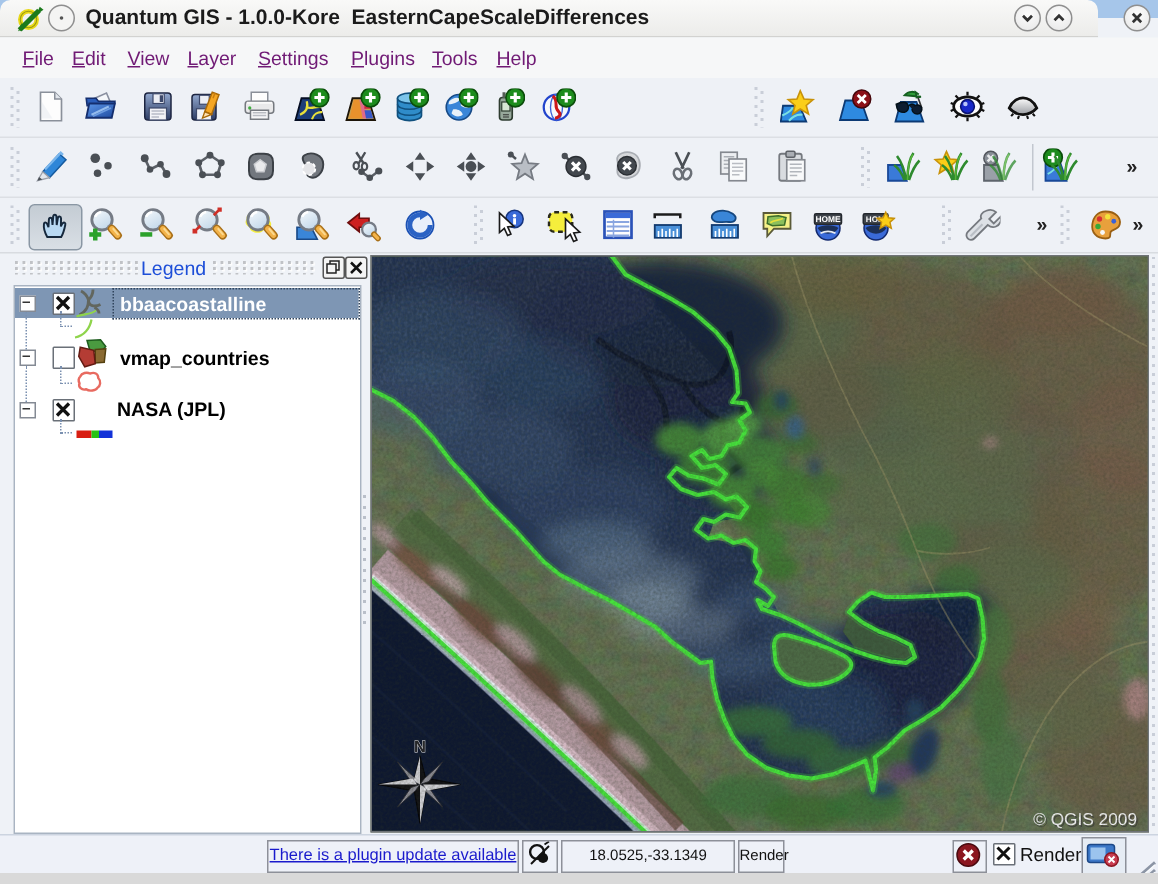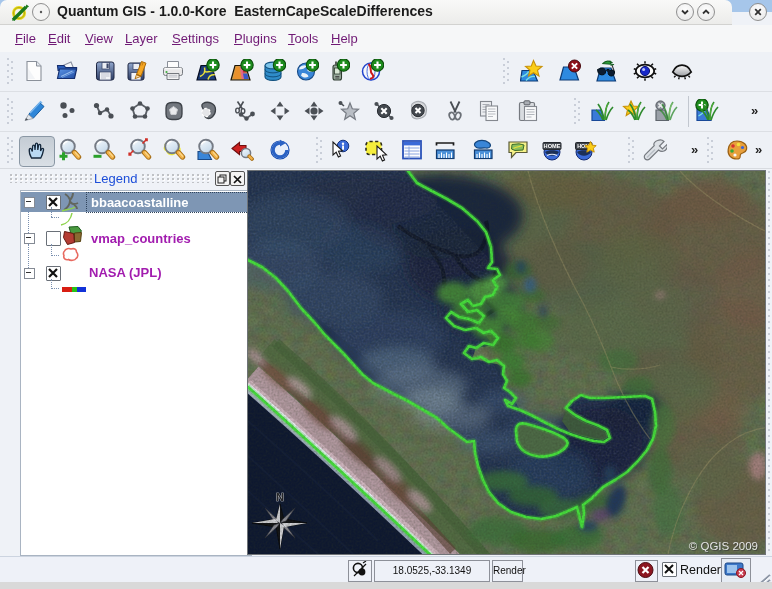--- a/index.html
+++ b/index.html
@@ -24,25 +24,25 @@
   repeating-linear-gradient(180deg,#c9ced8 0 2px,rgba(0,0,0,0) 2px 6px),
   repeating-linear-gradient(180deg,rgba(0,0,0,0) 0 3px,#c9ced8 3px 5px,rgba(0,0,0,0) 5px 6px);
   background-size:2px 100%,2px 100%;background-position:1px 0,5px 0;background-repeat:repeat-y}
 .ic{width:24px;height:24px}
 .chev{font-size:13px;font-weight:bold;color:#222}
 
 #leghead{left:7px;top:168px;width:232px;height:21px}
 #leghead .dots{top:6px;height:9px;background-image:radial-gradient(circle 1px at 1px 1px,#c0c2c6 99%,rgba(0,0,0,0) 0),radial-gradient(circle 1px at 1px 1px,#fdfdfd 99%,rgba(0,0,0,0) 0);background-size:5px 4px,5px 4px;background-position:0 0,1px 1px}
 #leghead .t{left:87px;top:3px;font-size:13px;color:#1d4ed8}
 .lbtn{width:13px;height:13px;border:1px solid #555;border-radius:2px;background:#f4f4f4;top:3px}
-#legend{left:20px;top:190px;width:230px;height:364px;background:#fff;border:1px solid #a9b4c2}
+#legend{left:9px;top:190px;width:230px;height:364px;background:#fff;border:1px solid #a9b4c2}
 .exp{width:9px;height:9px;border:1px solid #848a94;background:#fff;position:absolute}
 .exp:after{content:"";position:absolute;left:1px;top:3px;width:5px;height:1px;background:#333}
 .cb{width:13px;height:13px;border:1px solid #6a7078;background:#fff;position:absolute;border-radius:1px}
-.legtxt{position:absolute;font-size:13px;font-weight:bold;color:#a21caf}
+.legtxt{position:absolute;font-size:13px;font-weight:bold;color:#000000}
 
 #status{left:0;top:556px;width:772px;height:26px;background:#eef1f8;border-top:1px solid #ccd4e0}
 .sbox{position:absolute;top:3px;height:20px;border:1px solid #8d9099;background:#eef1f8;font-size:10px;color:#111}
 #frameB{left:0;top:582px;width:772px;height:7px;background:#d9d9d9}
 </style></head>
 <body>
 
 <div class="abs" style="left:0;top:0;width:772px;height:12px;background:#a6c6ea"></div>
 <div class="abs" id="title" style="border-radius:7px 7px 0 0">
   <svg class="abs" style="left:11px;top:4px" width="19" height="17" viewBox="0 0 19 17">
@@ -729,20 +729,21 @@
 <text x="511" y="380" text-anchor="end" font-family="Liberation Sans,sans-serif" font-size="11.5" fill="#3a3a3a" opacity="0.7">© QGIS 2009</text>
 <text x="510" y="379" text-anchor="end" font-family="Liberation Sans,sans-serif" font-size="11.5" fill="#f2f2f4">© QGIS 2009</text>
 
 <rect x="0" y="0" width="517" height="383" filter="url(#nzF)" opacity="0.42"></rect>
 </svg>
 </div>
 
 <div class="abs" style="left:767px;top:171px;width:4px;height:383px;background-image:repeating-linear-gradient(180deg,#c9ced8 0 2px,rgba(0,0,0,0) 2px 6px);background-size:2px 100%;background-position:1px 0;background-repeat:repeat-y"></div>
 
 <div class="abs" id="status">
+  <div class="sbox" style="left:178px;width:166px;text-align:center;line-height:19px;font-size:11px"><span style="color:#1a1acc;text-decoration:underline">There is a plugin update available</span></div>
   <div class="sbox" style="left:348px;width:22px;text-align:center"><svg width="20" height="18" viewBox="0 0 20 18" style="margin-top:0">
         <circle cx="8" cy="7" r="4.6" fill="none" stroke="#111" stroke-width="1.6"></circle>
         <circle cx="12" cy="11" r="3.4" fill="#111"></circle>
         <path d="M4 15 L16 3" stroke="#111" stroke-width="1.3"></path>
         <path d="M13 2 l3 -2" stroke="#111" stroke-width="1.2"></path>
       </svg></div>
   <div class="sbox" style="left:374px;width:114px;text-align:center;line-height:19px">18.0525,-33.1349</div>
   <div class="sbox" style="left:492px;width:29px;text-align:center;line-height:19px">Render</div>
   <div class="sbox" style="left:635px;width:21px"><svg width="19" height="18">
         <circle cx="9.5" cy="9" r="7.5" fill="#8c1620" stroke="#4a0a10"></circle>

